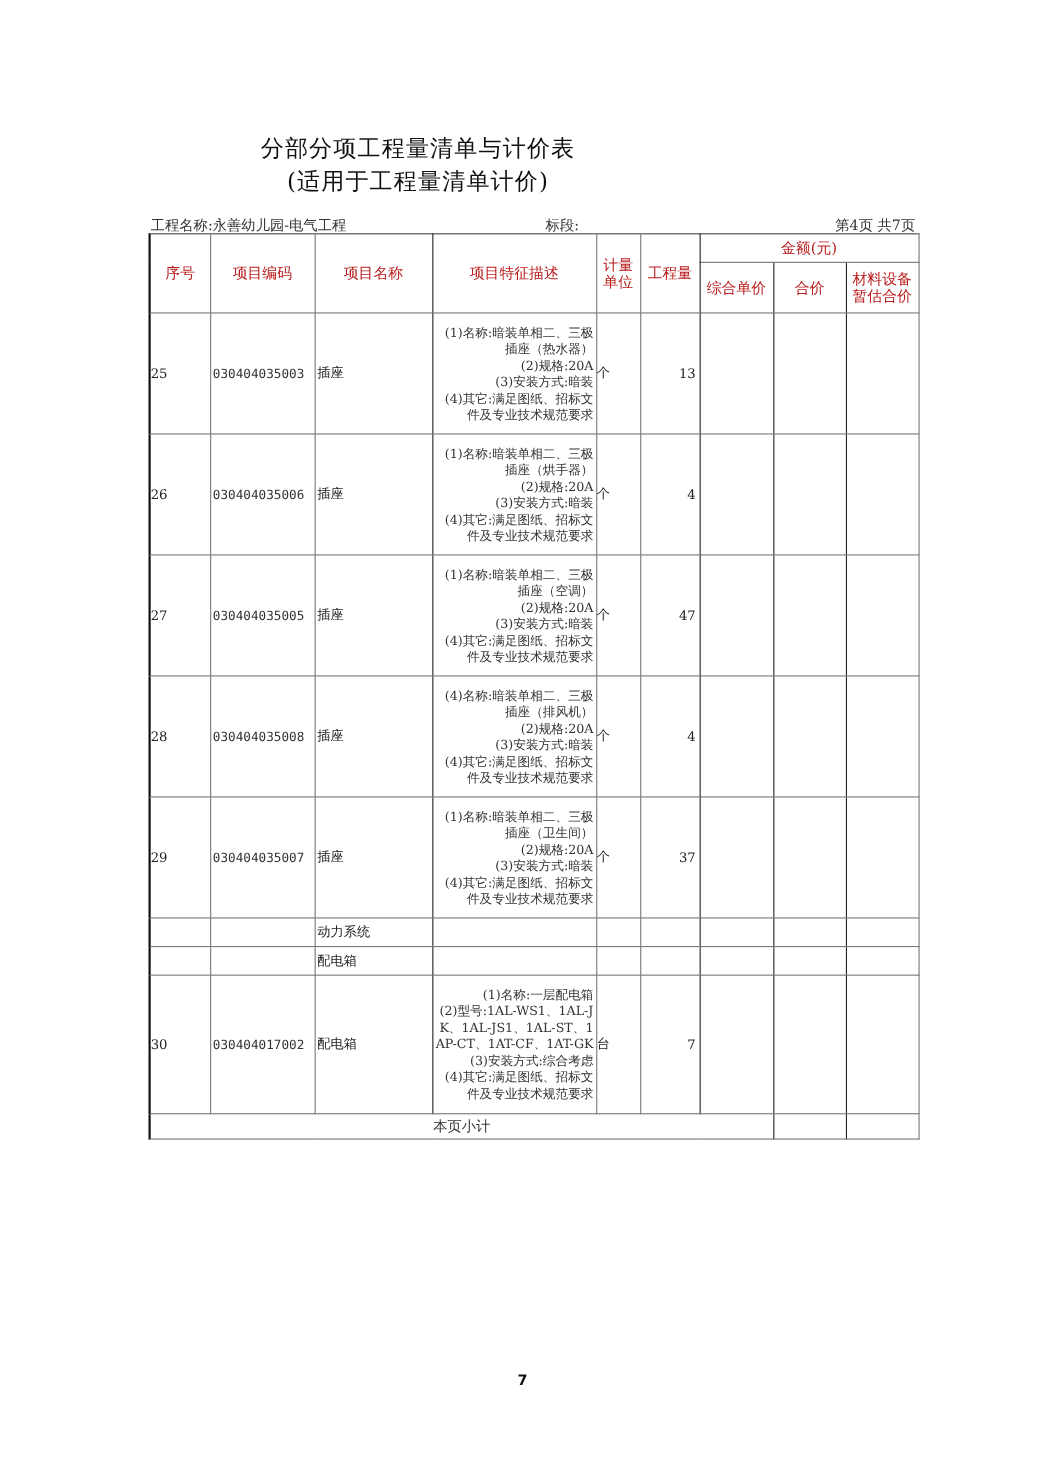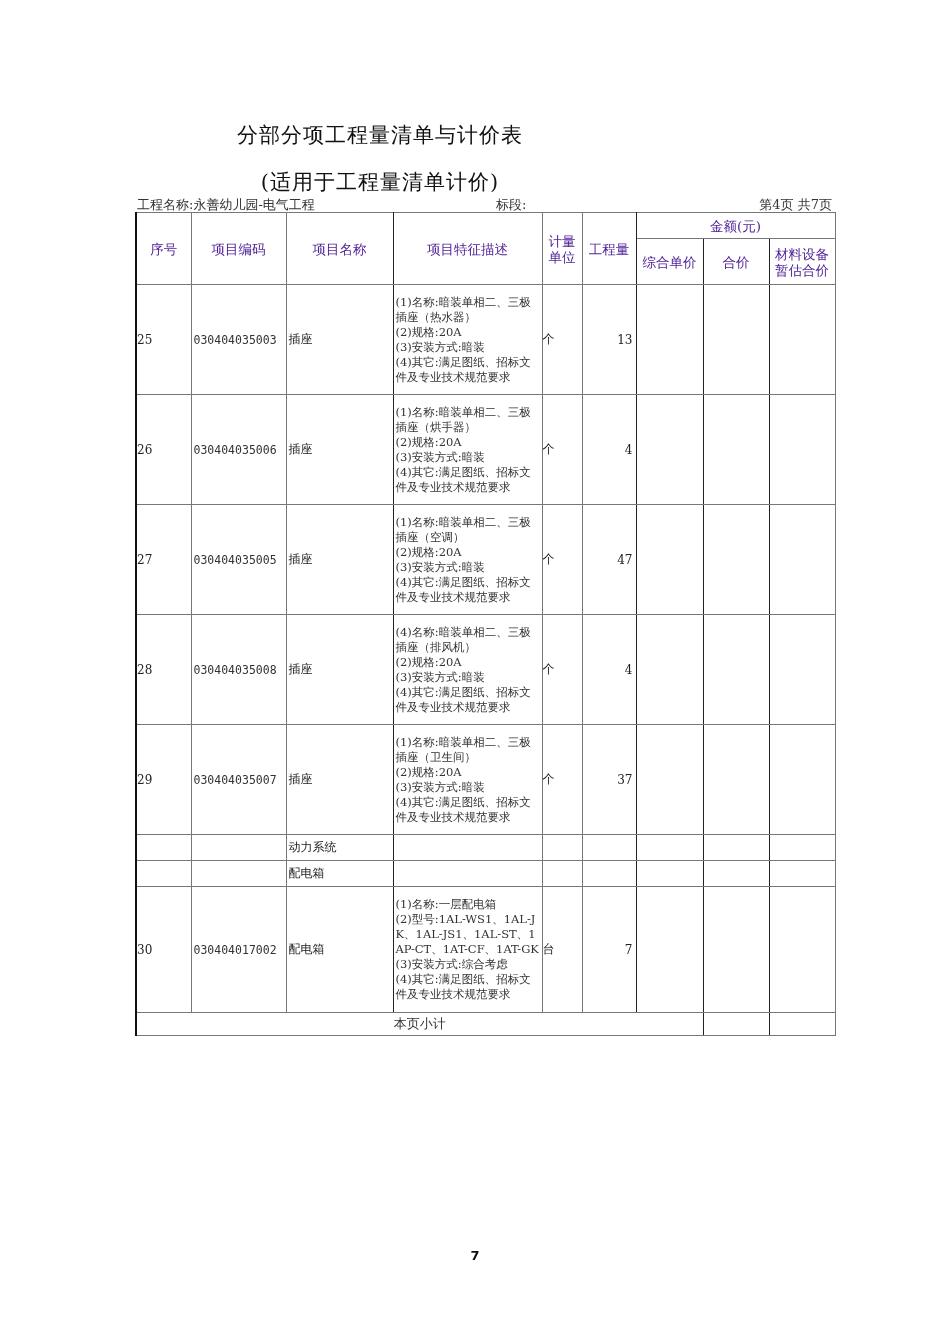--- a/index.html
+++ b/index.html
@@ -17,21 +17,21 @@
     .title {
       position: absolute;
       left: 0;
       width: 760px;
       text-align: center;
       font-size: 21px;
       letter-spacing: 1px;
       color: #111;
     }
     .title.t1 { top: 121px; }
-    .title.t2 { top: 168px; }
+    .title.t2 { top: 151px; }
     .meta {
       position: absolute;
       top: 196px;
       left: 137px;
       width: 697px;
       height: 16px;
       font-size: 13px;
       color: #333;
     }
     .meta .proj {
@@ -65,38 +65,38 @@
       font-size: 12px;
     }
     table.bill td, table.bill th {
       border: 1px solid #777;
       padding: 0;
       font-weight: normal;
       vertical-align: middle;
     }
     table.bill th {
       font-size: 13.5px;
-      color: #4c1d95;
+      color: #b91c1c;
       text-align: center;
       line-height: 16px;
     }
     .outer-left { border-left: 2px solid #111 !important; }
     .dark { border-right: 1.5px solid #222 !important; }
     td.c { }
     td.r { text-align: right; padding-right: 3px !important; }
     td.l { text-align: left; padding-left: 2px !important; }
     td.code {
       font-family: "DejaVu Sans Mono", "Liberation Mono", monospace;
       font-size: 11.5px;
       text-align: left;
       padding-left: 2px !important;
       color: #333;
     }
     td.desc {
-      text-align: left;
+      text-align: right;
       padding: 2px 2px 2px 2px !important;
       font-size: 11.5px;
       line-height: 15px;
       color: #333;
       word-break: break-all;
     }
     td.desc div { white-space: normal; }
     .subtotal-label {
       text-align: center;
       font-size: 13px;

